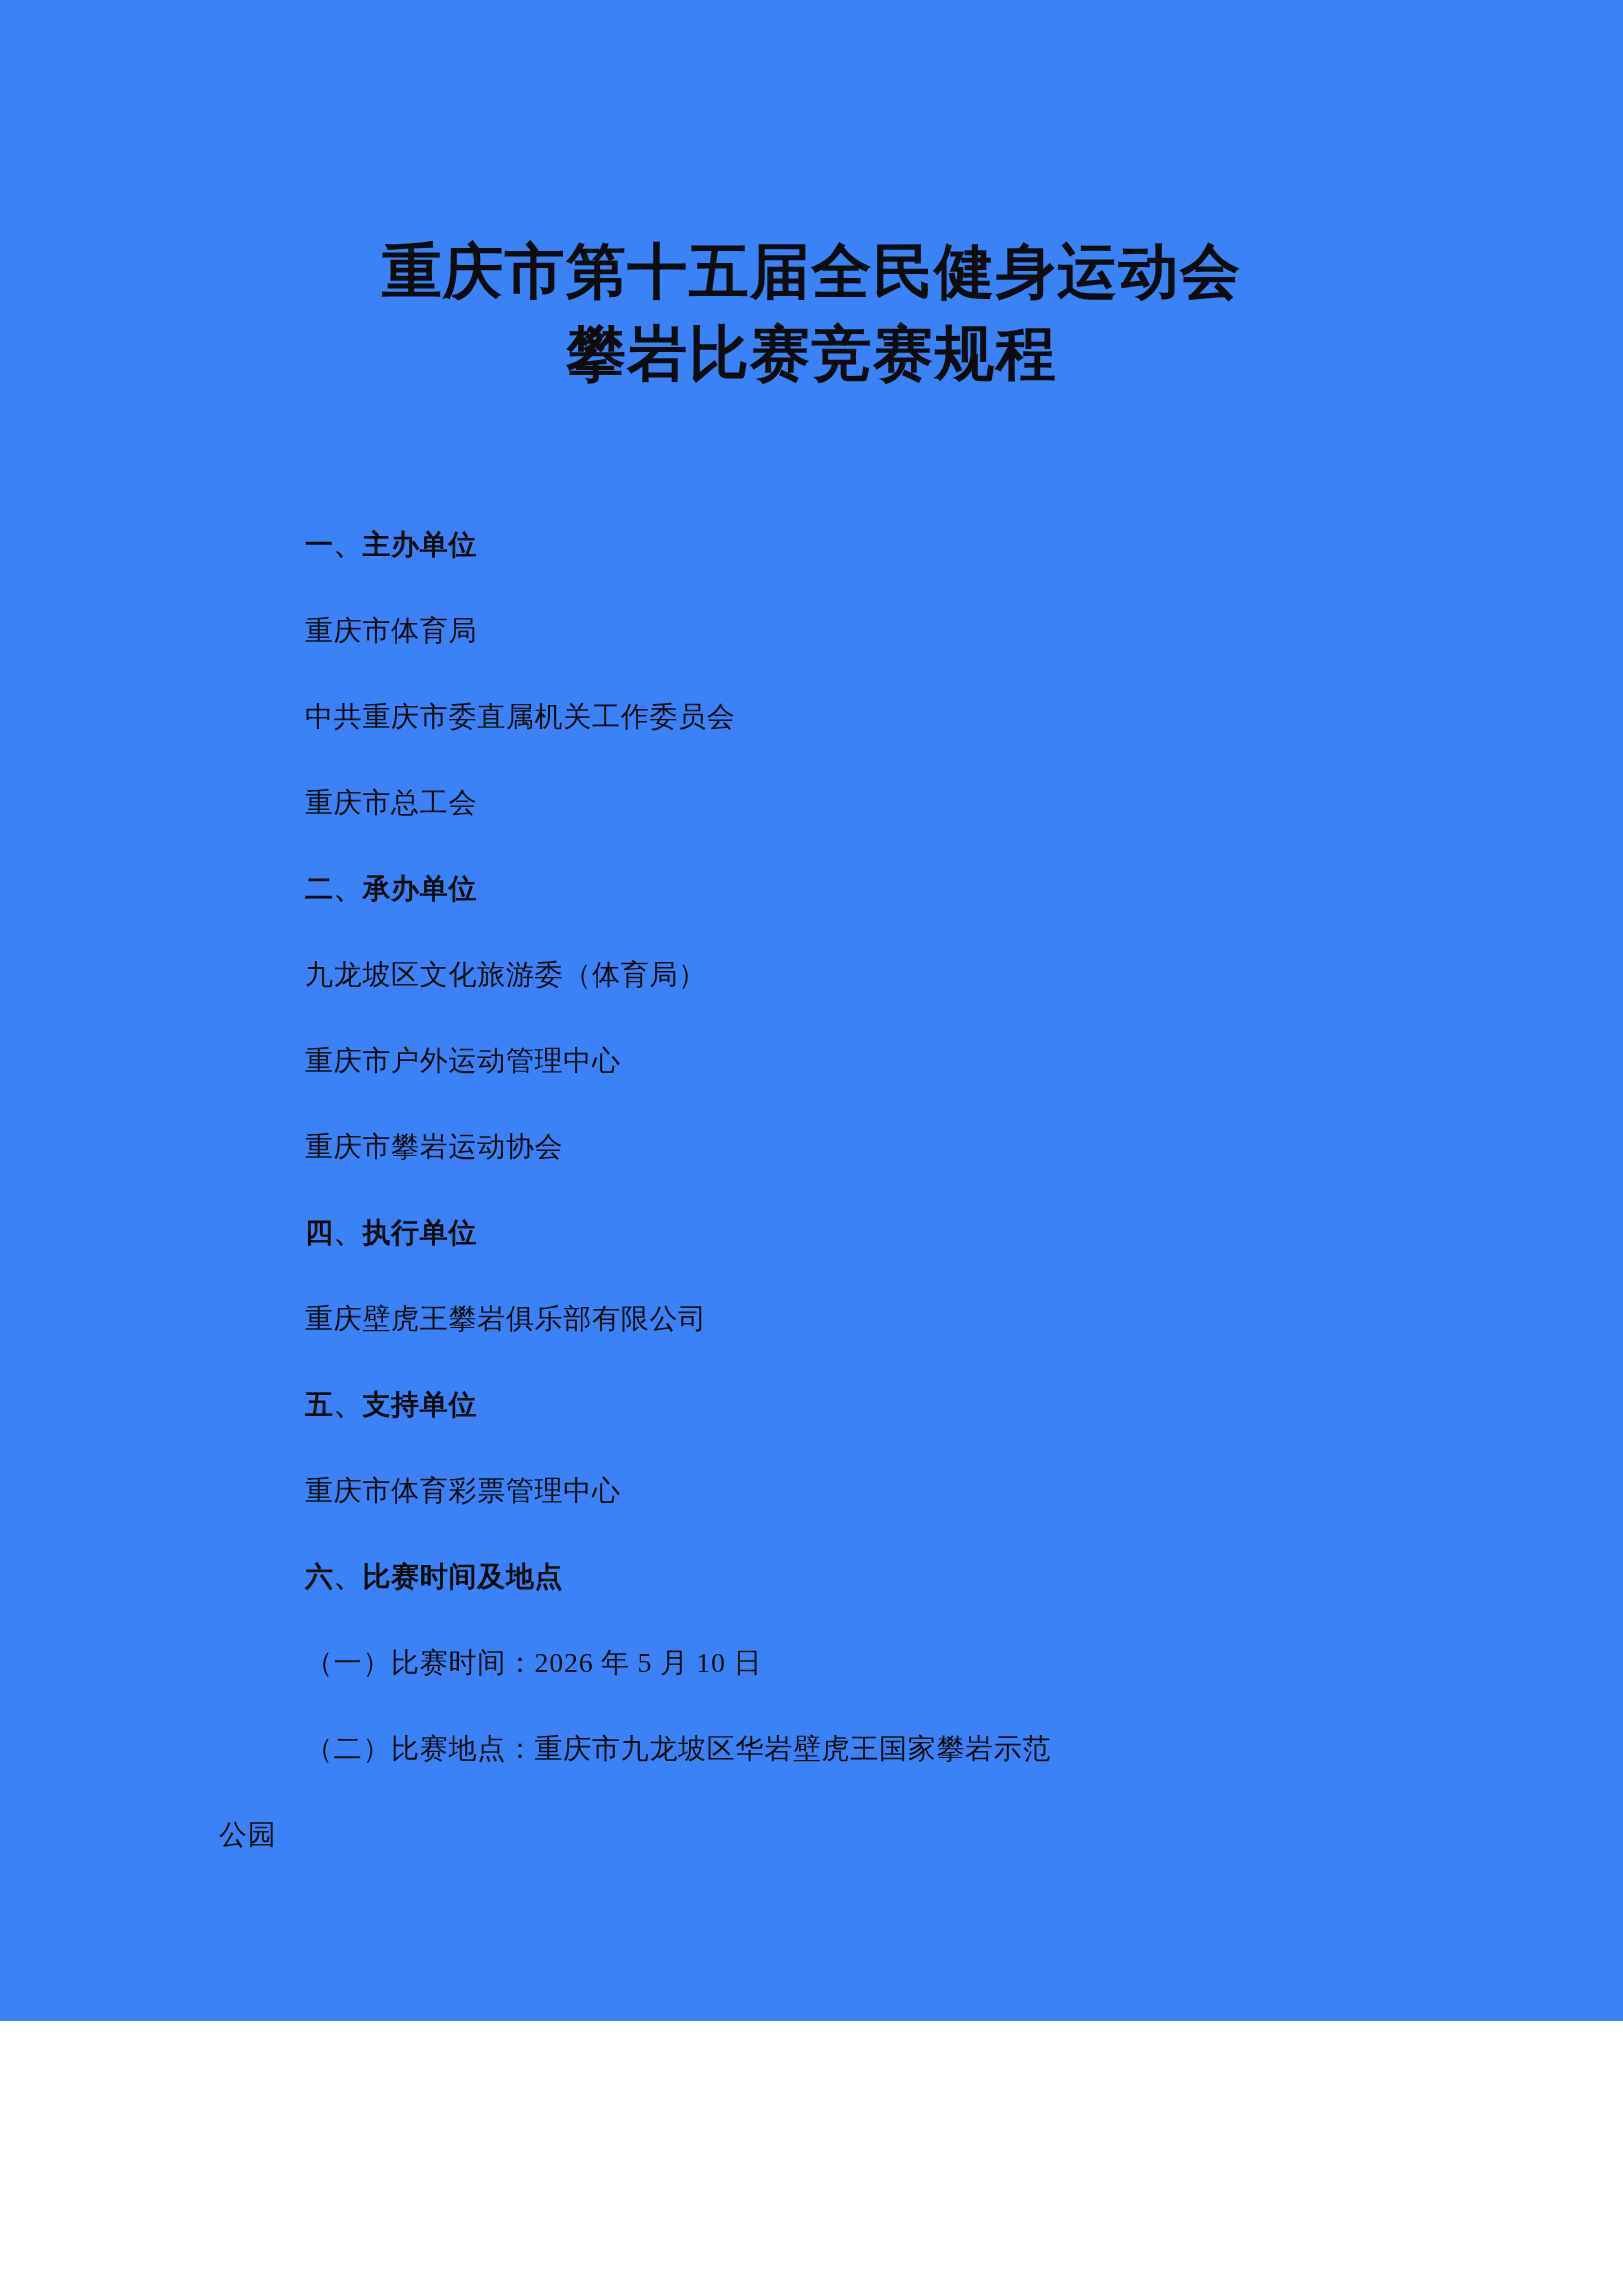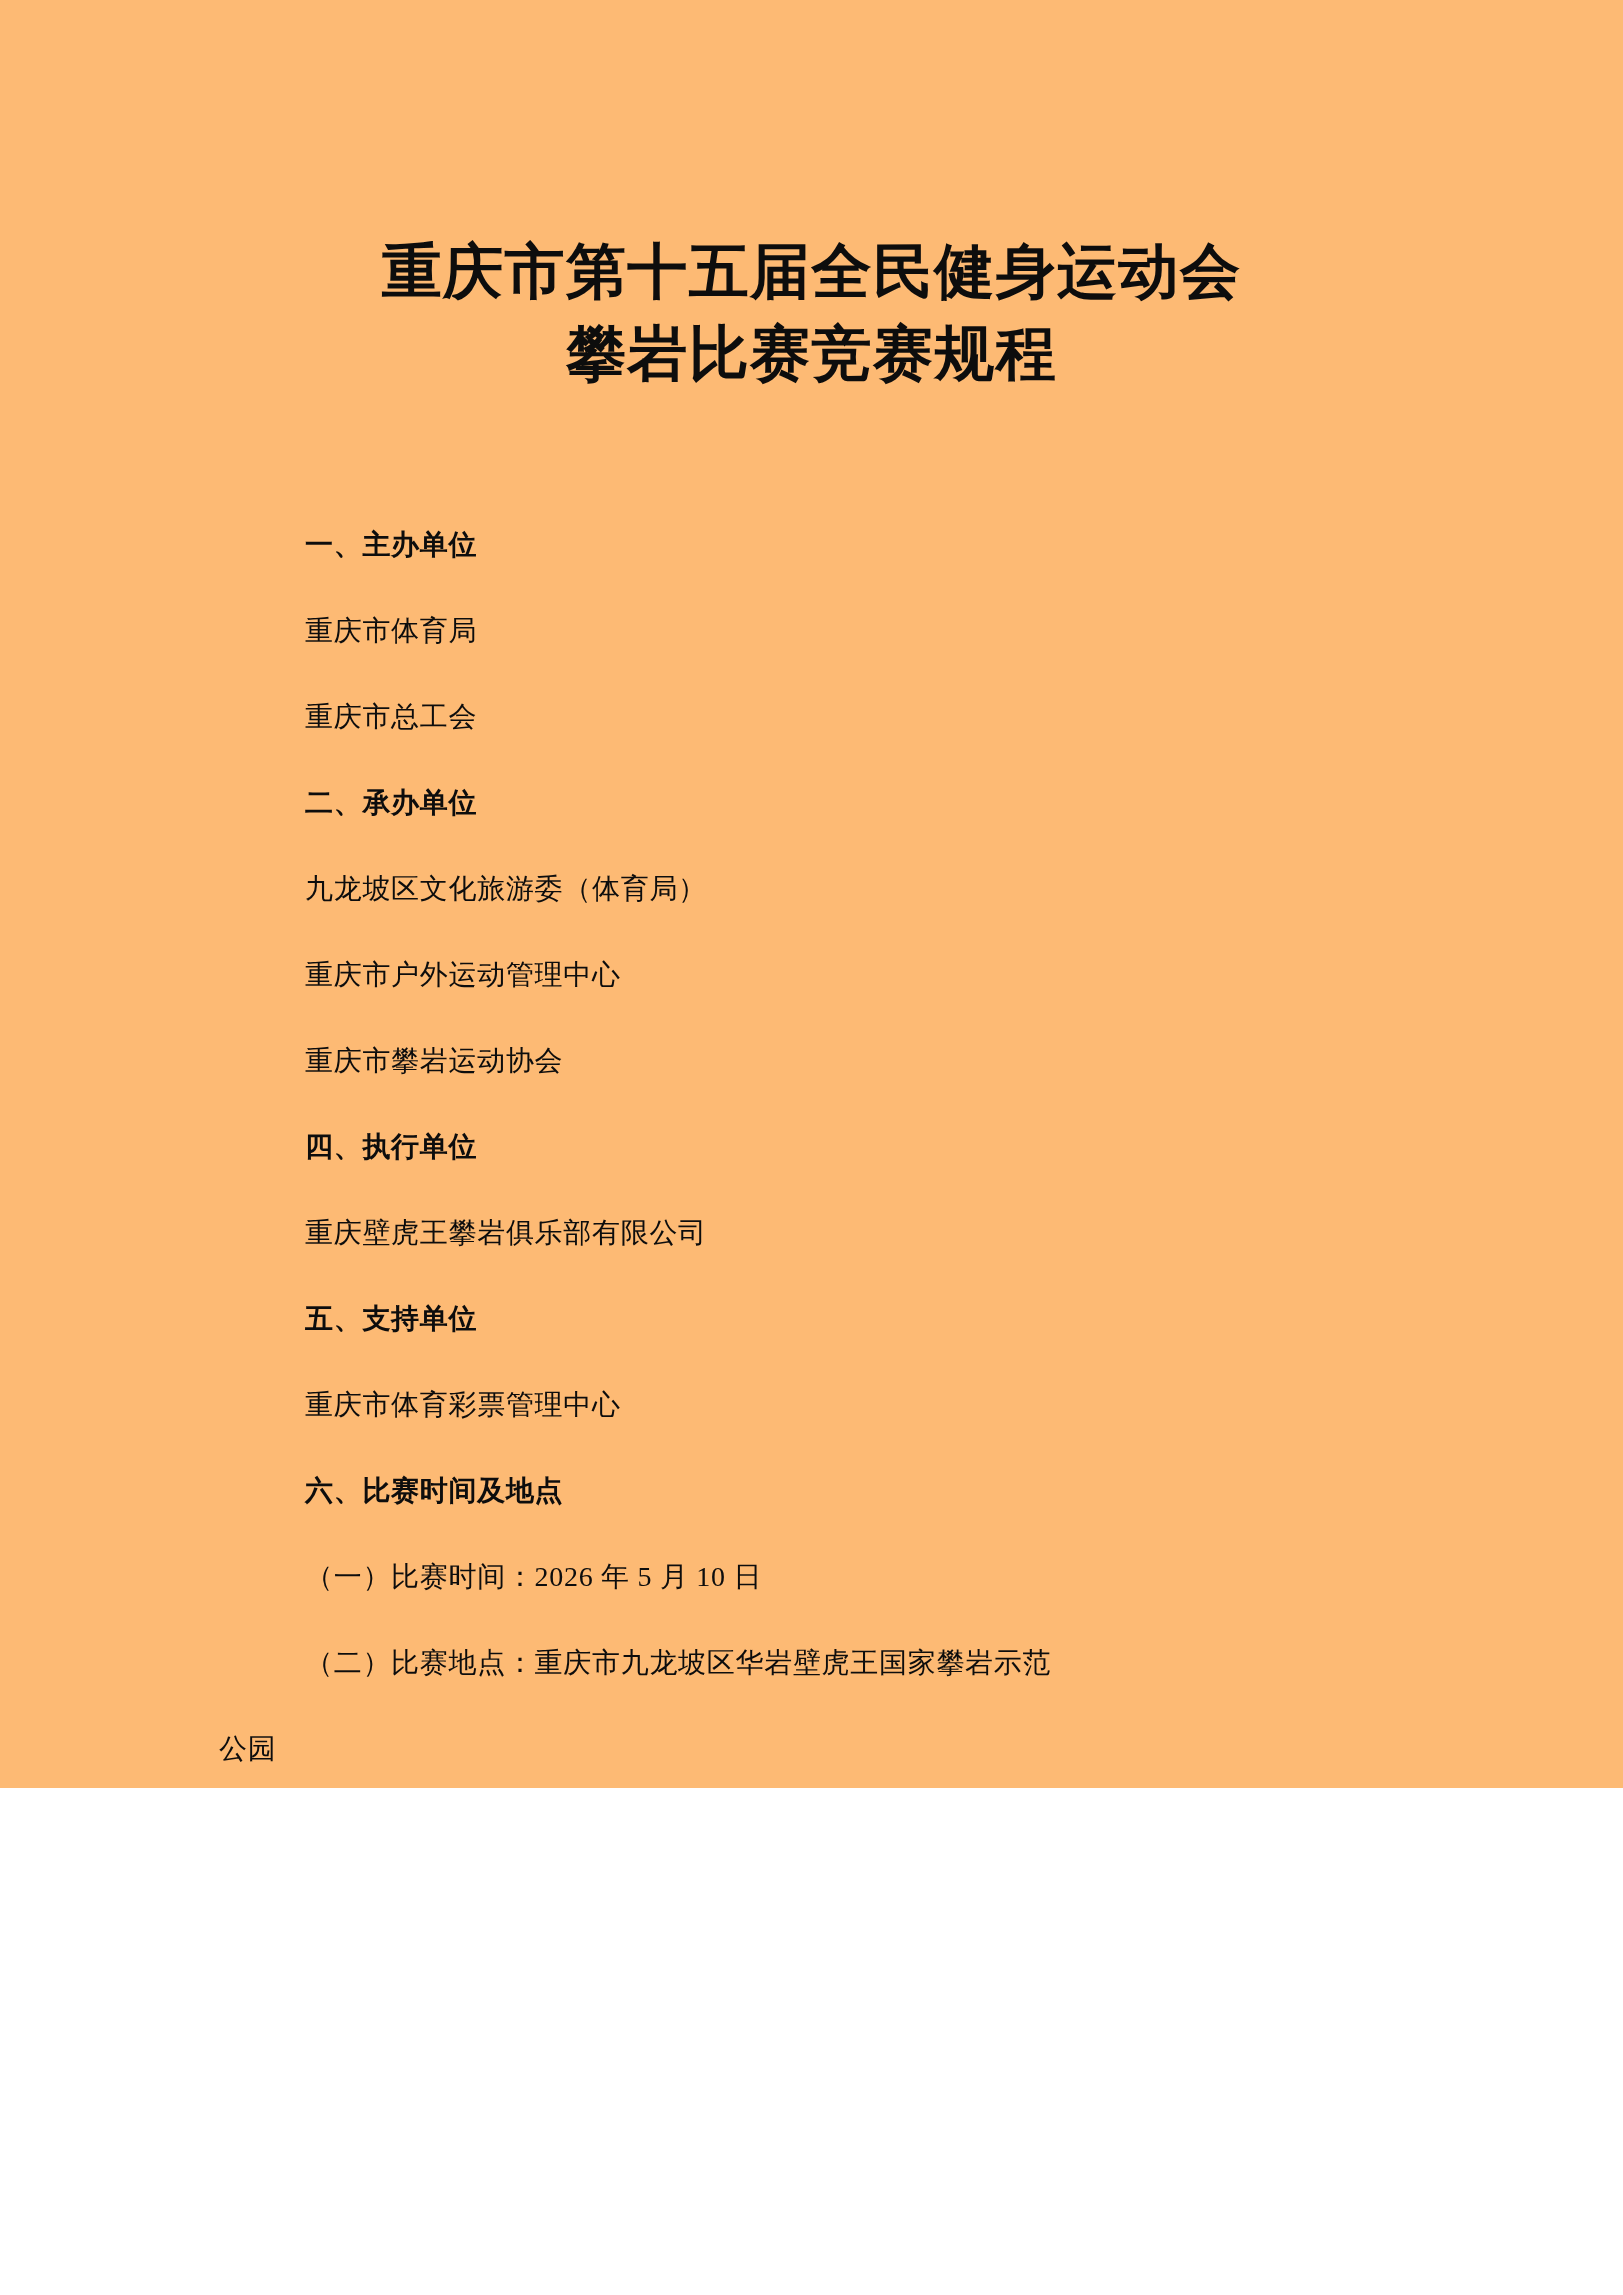--- a/index.html
+++ b/index.html
@@ -3,22 +3,22 @@
 <meta charset="utf-8">
 <style>
   html, body {
     margin: 0;
     padding: 0;
     background: #ffffff;
   }
   .page {
     position: relative;
     width: 1623px;
-    height: 1788px;
-    background: #fdba74;
+    height: 2021px;
+    background: #3b82f6;
     color: #0d0d0d;
     overflow: hidden;
   }
   .title-block {
     position: absolute;
     top: 230px;
     left: 0;
     width: 100%;
     text-align: center;
   }
@@ -77,20 +77,21 @@
 <div class="page">
 
   <div class="title-block">
     <div class="title-line">重庆市第十五届全民健身运动会</div>
     <div class="title-line">攀岩比赛竞赛规程</div>
   </div>
 
   <div class="content">
     <div class="line h">一、主办单位</div>
     <div class="line b">重庆市体育局</div>
+    <div class="line b">中共重庆市委直属机关工作委员会</div>
     <div class="line b">重庆市总工会</div>
     <div class="line h">二、承办单位</div>
     <div class="line b">九龙坡区文化旅游委（体育局）</div>
     <div class="line b">重庆市户外运动管理中心</div>
     <div class="line b">重庆市攀岩运动协会</div>
     <div class="line h">四、执行单位</div>
     <div class="line b">重庆壁虎王攀岩俱乐部有限公司</div>
     <div class="line h">五、支持单位</div>
     <div class="line b">重庆市体育彩票管理中心</div>
     <div class="line h">六、比赛时间及地点</div>

